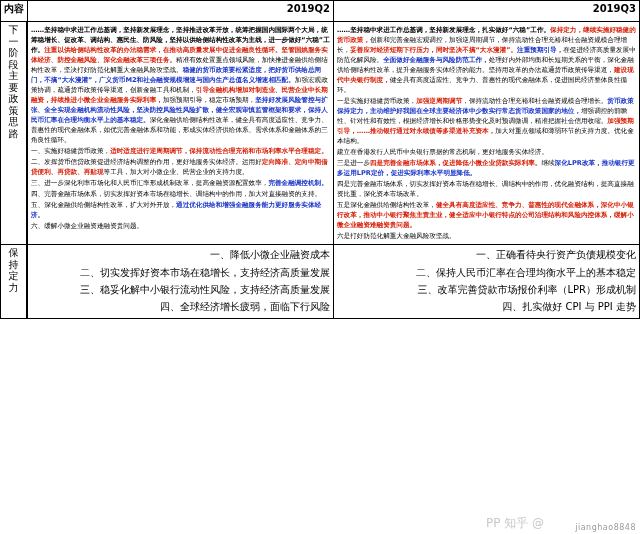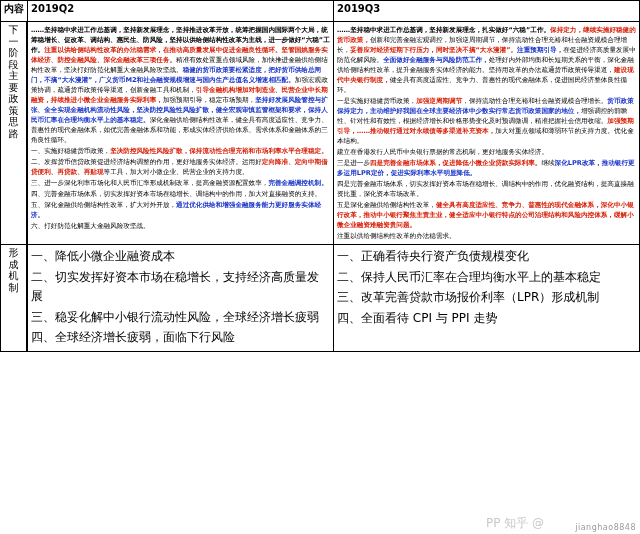--- a/index.html
+++ b/index.html
@@ -1,30 +1,30 @@
 <!DOCTYPE html>
 <html><head>
 <meta charset="utf-8">
 <style>
   html,body{margin:0;padding:0;background:#ffffff;}
   body{font-family:"DejaVu Sans","Liberation Sans",sans-serif;}
   .sheet{width:640px;height:534px;position:relative;background:#fff;box-sizing:border-box;overflow:hidden;}
   table.grid{width:640px;border-collapse:collapse;table-layout:fixed;}
   table.grid td{border:1px solid #000;vertical-align:top;padding:2px 3px;}
-  .colhead{text-align:left;vertical-align:middle;font-weight:bold;font-size:10px;}
+  .colhead{text-align:right;vertical-align:middle;font-weight:bold;font-size:10px;}
   .rowlab{width:26px;text-align:center;vertical-align:middle;font-size:10px;line-height:1.15;}
   .rowlab .vtxt{display:block;}
   .cell{font-size:6.6px;line-height:1.52;color:#000;}
   .cell p{margin:0 0 1px 0;}
   .r{color:#d81e06;}
   .b{color:#1a35c8;}
   .bold{font-weight:bold;}
   .hdrrow td{height:16px;}
   .mainrow td.cell{padding-top:3px;}
-  .bottomrow .cell{font-size:12px;line-height:1.62;}
+  .bottomrow .cell{font-size:10px;line-height:1.62;text-align:right;}
   .wm{position:absolute;right:4px;bottom:2px;font-size:8px;color:#9a9a9a;letter-spacing:.5px;}
   .wm2{position:absolute;right:96px;bottom:2px;font-size:12px;color:#c9c9c9;}
   .ind{text-indent:0;}
 </style>
 </head>
 <body>
 
 <div class="sheet">
   <table class="grid">
     <colgroup>
@@ -39,52 +39,52 @@
       <td class="colhead">2019Q2</td>
       <td class="colhead">2019Q3</td>
     </tr>
     <tr class="mainrow">
       <td class="rowlab">
         <span class="vtxt">下一阶段主要政策思路</span>
       </td>
       <td style="border:none;padding:0;width:1px"></td>
       <td class="cell">
         <p class="ind"><span class="bold">……坚持稳中求进工作总基调，坚持新发展理念，坚持推进改革开放，统筹把握国内国际两个大局，统筹稳增长、促改革、调结构、惠民生、防风险，坚持以供给侧结构性改革为主线，进一步做好“六稳”工作。</span><span class="r bold">注重以供给侧结构性改革的办法稳需求，在推动高质量发展中促进金融良性循环。坚管国姚服务实体经济、防控金融风险、深化金融改革三项任务。</span>精准有效处置重点领域风险，加快推进金融供给侧结构性改革，坚决打好防范化解重大金融风险攻坚战。<span class="b bold">稳健的货币政策要松紧适度，把好货币供给总闸门，不搞“大水漫灌”，广义货币M2和社会融资规模增速与国内生产总值名义增速相匹配。</span>加强宏观政策协调，疏通货币政策传导渠道，创新金融工具和机制，<span class="r bold">引导金融机构增加对制造业、民营企业中长期融资，持续推进小微企业金融服务实际利率，</span>加强预期引导，稳定市场预期，<span class="b bold">坚持好发展风险管控与扩张、金全实现金融机构流动性风险，坚决防控风险性风险扩散，健全宏观审慎监管框架和要求，保持人民币汇率在合理均衡水平上的基本稳定。</span>深化金融供给侧结构性改革，健全具有高度适应性、竞争力、普惠性的现代金融体系，如优完善金融体系和功能，形成实体经济供给体系、需求体系和金融体系的三角良性循环。</p>
-        <p>一、实施好稳健货币政策，<span class="r bold">坚决防控风险性风险扩散，保持流动性合理充裕和市场利率水平合理稳定。</span></p>
+        <p>一、实施好稳健货币政策，<span class="r bold">适时适度进行逆周期调节，保持流动性合理充裕和市场利率水平合理稳定。</span></p>
         <p>二、发挥货币信贷政策促进经济结构调整的作用，更好地服务实体经济。运用好<span class="r bold">定向降准、定向中期借贷便利、再贷款、再贴现</span>等工具，加大对小微企业、民营企业的支持力度。</p>
         <p>三、进一步深化利率市场化和人民币汇率形成机制改革，提高金融资源配置效率，<span class="b bold">完善金融调控机制。</span></p>
         <p>四、完善金融市场体系，切实发挥好资本市场在稳增长、调结构中的作用，加大对直接融资的支持。</p>
         <p>五、深化金融供给侧结构性改革，扩大对外开放，<span class="b bold">通过优化供给和增强金融服务能力更好服务实体经济。</span></p>
-        <p>六、打好防范化解重大金融风险攻坚战。</p>
+        <p>六、缓解小微企业融资难融资贵问题。</p>
       </td>
       <td class="cell">
         <p class="ind"><span class="bold">……坚持稳中求进工作总基调，坚持新发展理念，扎实做好“六稳”工作。</span><span class="r bold">保持定力，继续实施好稳健的货币政策，</span>创新和完善金融宏观调控，加强逆周期调节，保持流动性合理充裕和社会融资规模合理增长，<span class="r bold">妥善应对经济短期下行压力，同时坚决不搞“大水漫灌”。</span><span class="b bold">注重预期引导，</span>在促进经济高质量发展中防范化解风险。<span class="b bold">全面做好金融服务与风险防范工作，</span>处理好内外部均衡和长短期关系的平衡，深化金融供给侧结构性改革，提升金融服务实体经济的能力。坚持用改革的办法疏通货币政策传导渠道，<span class="r bold">建设现代中央银行制度，</span>健全具有高度适应性、竞争力、普惠性的现代金融体系，促进国民经济整体良性循环。</p>
         <p>一是实施好稳健货币政策，<span class="r bold">加强逆周期调节</span>，保持流动性合理充裕和社会融资规模合理增长。<span class="b bold">货币政策保持定力，主动维护好我国在全球主要经济体中少数实行常态货币政策国家的地位，</span>增强调控的前瞻性、针对性和有效性，根据经济增长和价格形势变化及时预调微调，精准把握社会信用收缩。<span class="r bold">加强预期引导，……推动银行通过对永续债等多渠道补充资本，</span>加大对重点领域和薄弱环节的支持力度。优化金本结构。</p>
         <p>建立在香港发行人民币中央银行票据的常态机制，更好地服务实体经济。</p>
         <p>三是进一步<span class="r bold">四是完善金融市场体系，促进降低小微企业贷款实际利率。</span>继续<span class="b bold">深化LPR改革，推动银行更多运用LPR定价，促进实际利率水平明显降低。</span></p>
         <p>四是完善金融市场体系，切实发挥好资本市场在稳增长、调结构中的作用，优化融资结构，提高直接融资比重，深化资本市场改革。</p>
         <p>五是深化金融供给侧结构性改革，<span class="r bold">健全具有高度适应性、竞争力、普惠性的现代金融体系，深化中小银行改革，推动中小银行聚焦主责主业，健全适应中小银行特点的公司治理结构和风险内控体系，缓解小微企业融资难融资贵问题。</span></p>
-        <p>注重以供给侧结构性改革的办法稳需求。</p>
+        <p>六是打好防范化解重大金融风险攻坚战。</p>
       </td>
     </tr>
     <tr class="bottomrow">
       <td class="rowlab">
-        <span class="vtxt">形成机制</span>
+        <span class="vtxt">保持定力</span>
       </td>
       <td style="border:none;padding:0;width:1px"></td>
       <td class="cell">
         <p>一、降低小微企业融资成本</p>
         <p>二、切实发挥好资本市场在稳增长，支持经济高质量发展</p>
-        <p>三、稳妥化解中小银行流动性风险，全球经济增长疲弱</p>
+        <p>三、稳妥化解中小银行流动性风险，支持经济高质量发展</p>
         <p>四、全球经济增长疲弱，面临下行风险</p>
       </td>
       <td class="cell">
         <p>一、正确看待央行资产负债规模变化</p>
         <p>二、保持人民币汇率在合理均衡水平上的基本稳定</p>
         <p>三、改革完善贷款市场报价利率（LPR）形成机制</p>
-        <p>四、全面看待 CPI 与 PPI 走势</p>
+        <p>四、扎实做好 CPI 与 PPI 走势</p>
       </td>
     </tr>
   </tbody>
     </table>
   <div class="wm2">PP 知乎 @</div>
   <div class="wm">jianghao8848</div>
 </div>
 
 </body></html>

